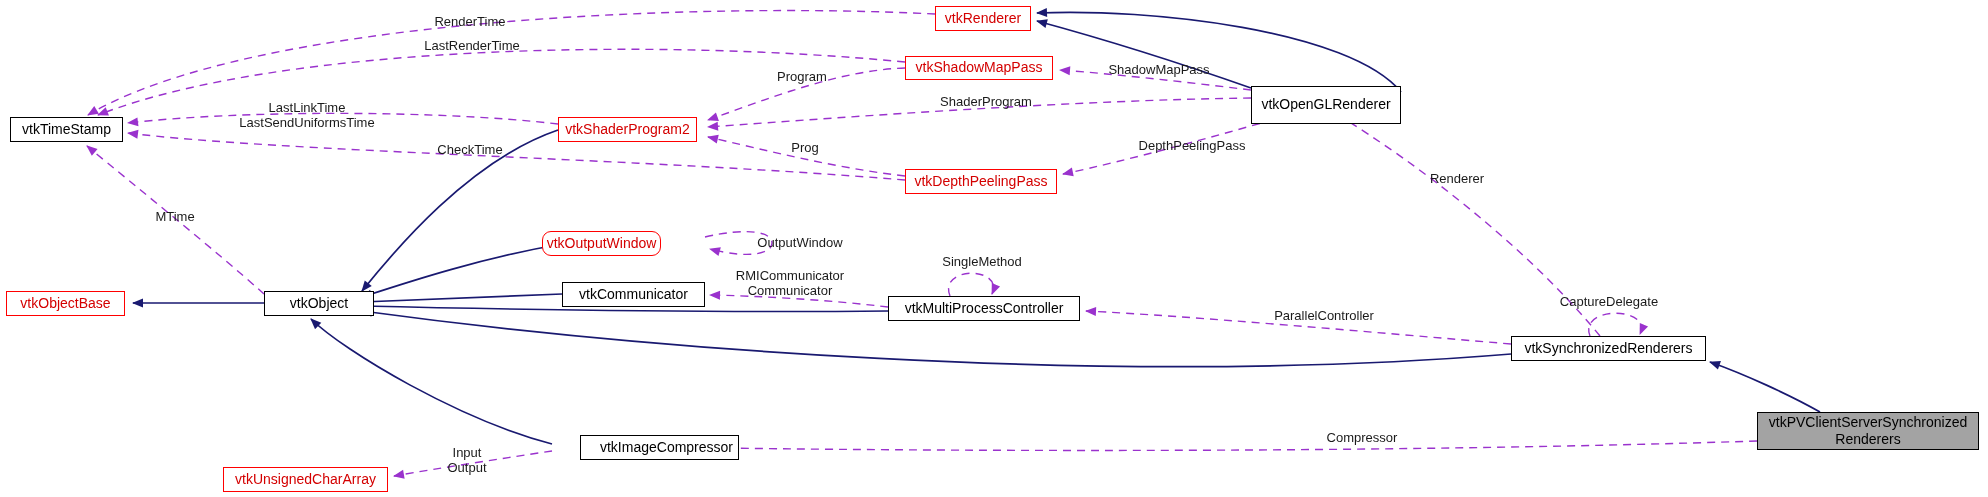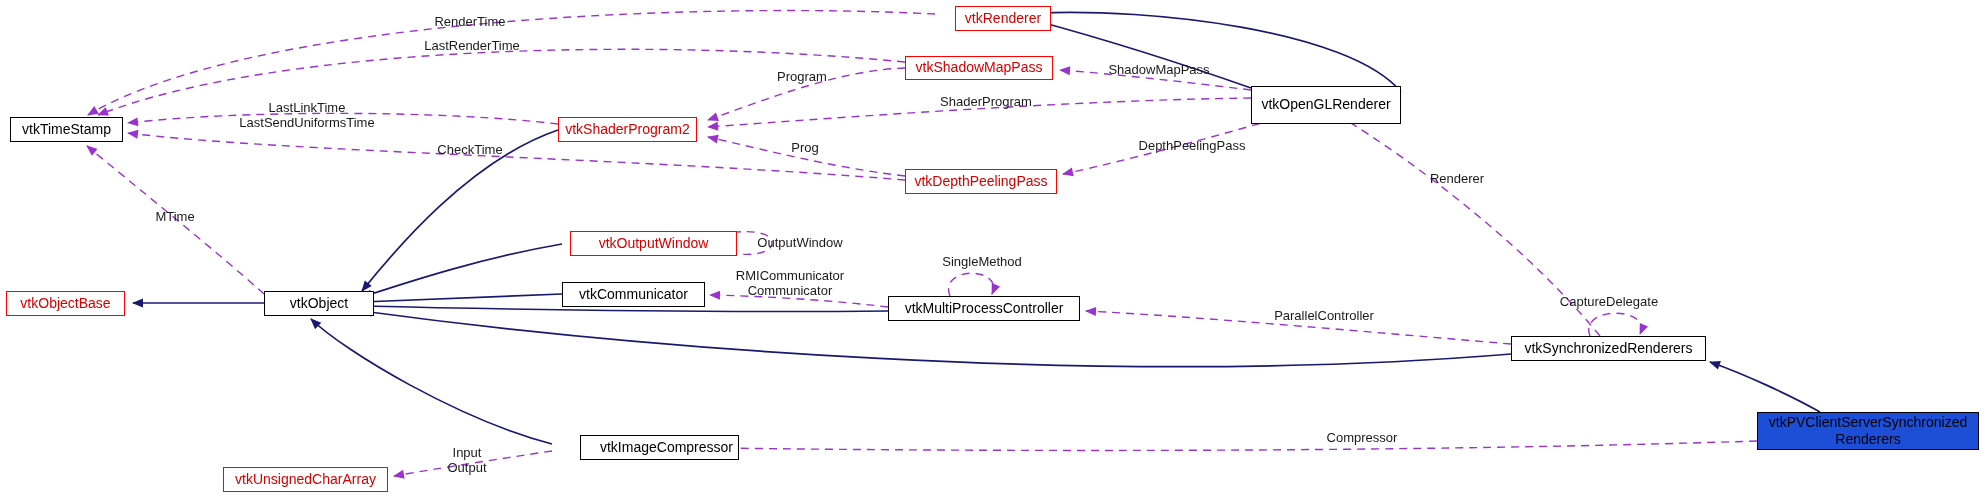--- a/index.html
+++ b/index.html
@@ -12,21 +12,21 @@
   .edge.usage{stroke:#9a32cd;stroke-width:1.4;stroke-dasharray:8 6;}
   .edge.inheritance{stroke:#191970;stroke-width:1.7;}
   .node{
     position:absolute;box-sizing:border-box;
     display:flex;align-items:center;justify-content:center;
     background:#ffffff;border:1.4px solid #000000;color:#000000;
     font-size:14px;line-height:1.25;text-align:center;white-space:pre;
     cursor:pointer;z-index:2;
   }
   .node.flagged{border-color:#ff0000;color:#d40000;}
-  .node.current{background:#1d4ed8;border-color:#000000;color:#000000;cursor:default;}
+  .node.current{background:#a3a3a3;border-color:#000000;color:#000000;cursor:default;}
   .edge-label{
     position:absolute;transform:translate(-50%,-50%);
     font-size:13px;color:#1a1a1a;white-space:pre;text-align:center;
     line-height:1.18;z-index:1;pointer-events:none;
   }
 </style>
 </head>
 <body>
 
 <div id="stage">
@@ -83,27 +83,27 @@
     <div class="edge-label" style="left: 1457px; top: 179px;">Renderer</div>
     <div class="edge-label" style="left: 800px; top: 243px;">OutputWindow</div>
     <div class="edge-label" style="left: 982px; top: 262px;">SingleMethod</div>
     <div class="edge-label" style="left: 790px; top: 283px;">RMICommunicator
 Communicator</div>
     <div class="edge-label" style="left: 1324px; top: 316px;">ParallelController</div>
     <div class="edge-label" style="left: 1609px; top: 302px;">CaptureDelegate</div>
     <div class="edge-label" style="left: 1362px; top: 438px;">Compressor</div>
     <div class="edge-label" style="left: 467px; top: 460px;">Input
 Output</div>
-    <div class="node flagged" style="left: 935px; top: 6px; width: 96px; height: 25px; margin-left: 20px;">vtkRenderer</div>
+    <div class="node flagged" style="left: 935px; top: 6px; width: 96px; height: 25px;">vtkRenderer</div>
     <div class="node flagged" style="left: 905px; top: 56px; width: 148px; height: 24px;">vtkShadowMapPass</div>
     <div class="node normal" style="left: 1251px; top: 86px; width: 150px; height: 38px;">vtkOpenGLRenderer</div>
     <div class="node normal" style="left: 10px; top: 117px; width: 113px; height: 25px;">vtkTimeStamp</div>
     <div class="node flagged" style="left: 558px; top: 117px; width: 139px; height: 25px;">vtkShaderProgram2</div>
     <div class="node flagged" style="left: 905px; top: 169px; width: 152px; height: 25px;">vtkDepthPeelingPass</div>
-    <div class="node flagged" style="left: 570px; top: 231px; width: 167px; height: 25px;">vtkOutputWindow</div>
+    <div class="node flagged" style="left: 542px; top: 231px; width: 119px; height: 25px; border-radius: 9px;">vtkOutputWindow</div>
     <div class="node flagged" style="left: 6px; top: 291px; width: 119px; height: 25px;">vtkObjectBase</div>
     <div class="node normal" style="left: 264px; top: 291px; width: 110px; height: 25px;">vtkObject</div>
     <div class="node normal" style="left: 562px; top: 282px; width: 143px; height: 25px;">vtkCommunicator</div>
     <div class="node normal" style="left: 888px; top: 296px; width: 192px; height: 25px;">vtkMultiProcessController</div>
     <div class="node normal" style="left: 1511px; top: 336px; width: 195px; height: 25px;">vtkSynchronizedRenderers</div>
     <div class="node current" style="left: 1757px; top: 412px; width: 222px; height: 38px;">vtkPVClientServerSynchronized
 Renderers</div>
     <div class="node normal" style="left: 580px; top: 435px; width: 159px; height: 25px; padding-left: 14px;">vtkImageCompressor</div>
     <div class="node flagged" style="left: 223px; top: 467px; width: 165px; height: 25px;">vtkUnsignedCharArray</div>
   </div>

